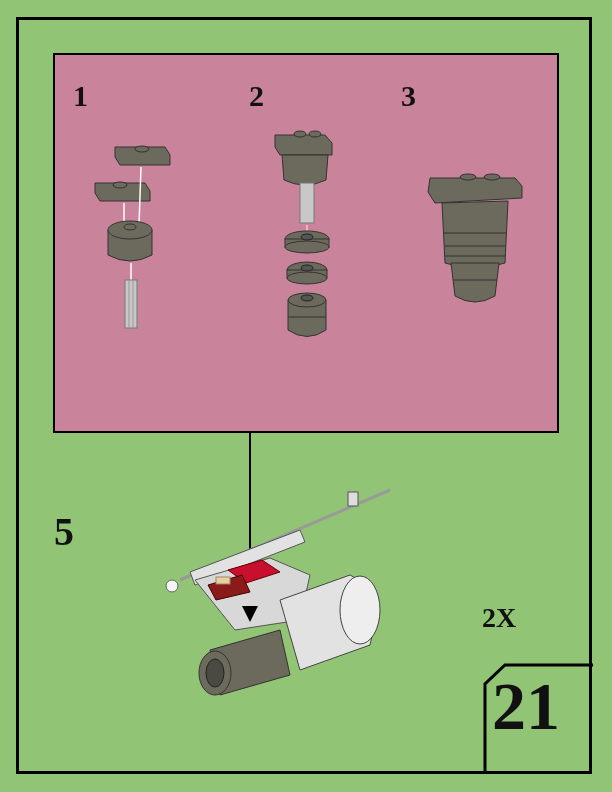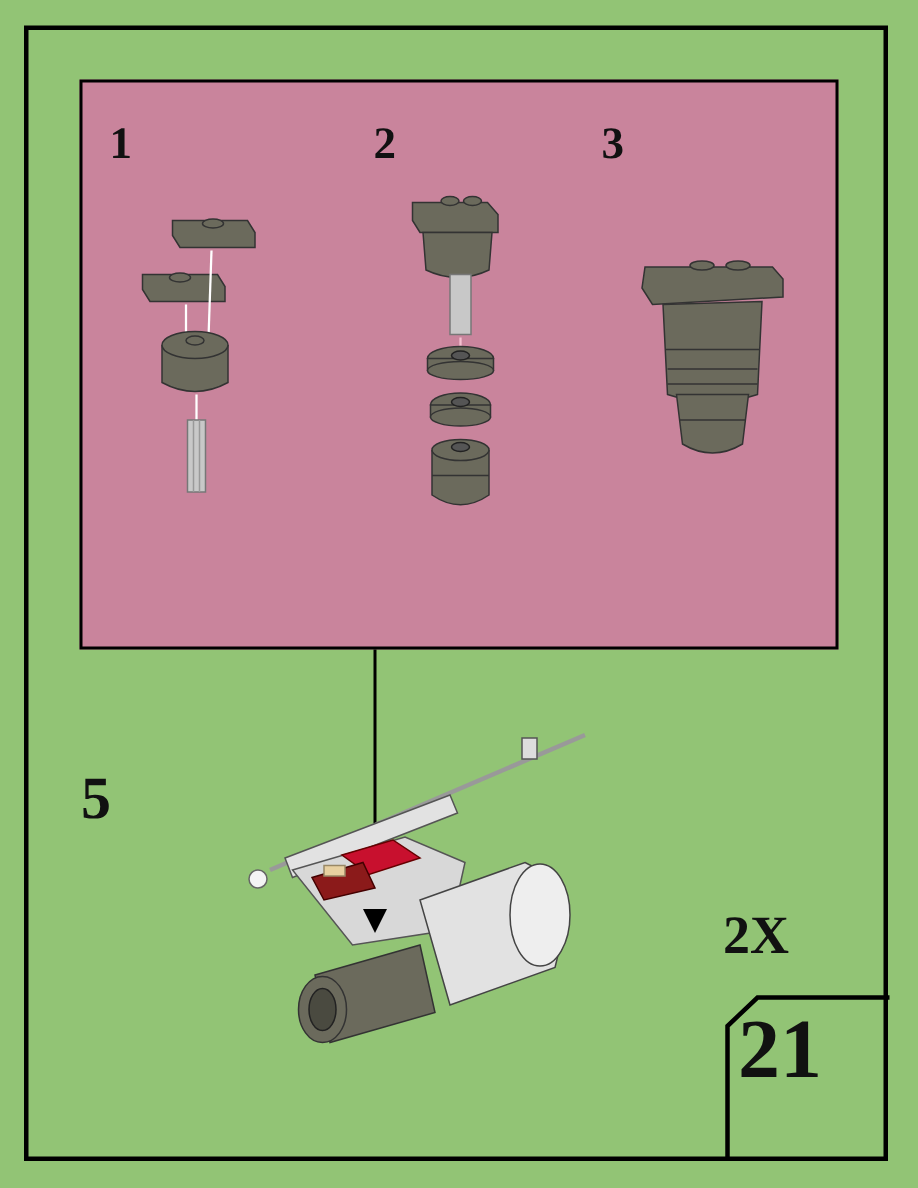--- a/index.html
+++ b/index.html
@@ -24,24 +24,24 @@
     }
     .arrowhead {
       position: absolute; left: 242px; top: 606px; width: 0; height: 0;
       border-left: 8px solid transparent; border-right: 8px solid transparent;
       border-top: 16px solid #000;
     }
     .step-num {
       position: absolute; left: 54px; top: 508px; font-size: 40px; font-weight: bold; color: #111;
     }
     .multiplier {
-      position: absolute; left: 482px; top: 602px; font-size: 36px; font-weight: bold; color: #111;
+      position: absolute; left: 482px; top: 602px; font-size: 28px; font-weight: bold; color: #111;
     }
     .page-num {
-      position: absolute; left: 492px; top: 672px; font-size: 56px; font-weight: bold; color: #111;
+      position: absolute; left: 492px; top: 672px; font-size: 68px; font-weight: bold; color: #111;
       line-height: 1;
     }
     svg { position: absolute; }
   </style>
 </head>
 <body>
 
 <div class="page-frame"></div>
 
 <div class="substep-box">

